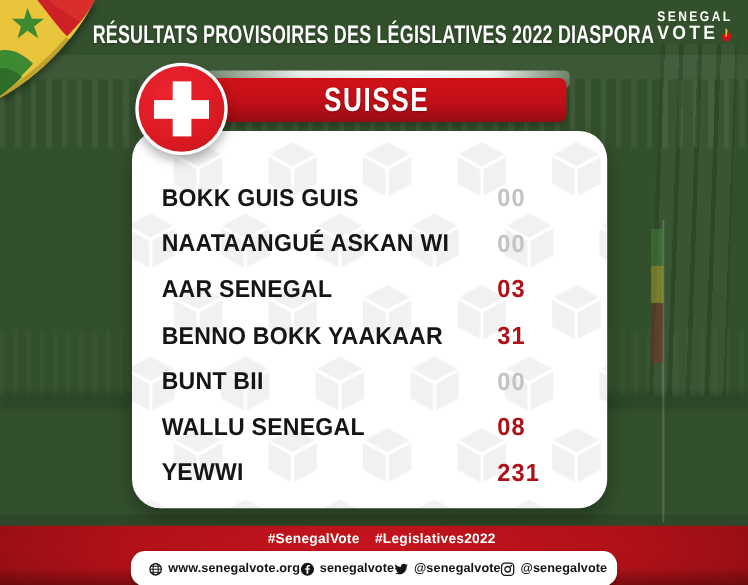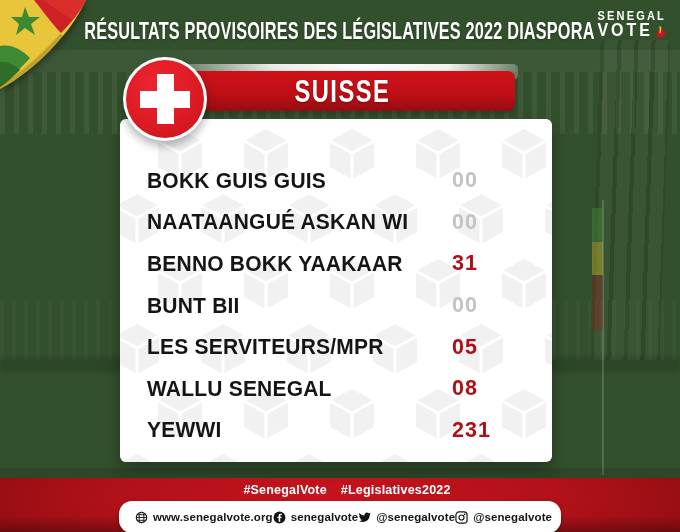--- a/index.html
+++ b/index.html
@@ -52,21 +52,21 @@
     border-radius:50%; background:#ffffff; box-shadow:0 5px 10px rgba(0,0,0,0.30);
     display:flex; align-items:center; justify-content:center; }
   .badge-inner { width:78px; height:78px; border-radius:50%;
     background:radial-gradient(circle at 38% 30%, #ec2430 0%, #de1b24 55%, #c3141c 100%);
     position:relative; }
   .badge-cross-v { position:absolute; left:50%; top:50%; width:17px; height:50px; margin:-25px 0 0 -8.5px; background:#fff; }
   .badge-cross-h { position:absolute; left:50%; top:50%; width:50px; height:17px; margin:-8.5px 0 0 -25px; background:#fff; }
 
   
   .card { position:absolute; left:120px; top:119px; width:432px; height:343px; z-index:1;
-    background:#ffffff; border-radius:6px; box-shadow:0 8px 18px rgba(0,0,0,0.30); overflow:hidden; }
+    background:#ffffff; border-radius:26px; box-shadow:0 8px 18px rgba(0,0,0,0.30); overflow:hidden; }
   .cubes { position:absolute; inset:0; }
   .rows { position:absolute; left:27px; right:8px; top:41px; height:291px; display:flex; flex-direction:column; }
   .row { flex:1; display:flex; align-items:center; }
   .party { flex:1; font-weight:bold; font-size:21px; color:#151515; letter-spacing:.2px; transform:scaleY(1.05); transform-origin:left center; white-space:nowrap; }
   .val { width:92px; font-weight:bold; font-size:21.5px; letter-spacing:1px; transform:scaleY(1.05); }
   .val.zero { color:#c3c3c3; }
   .val.nonzero { color:#ae1016; }
 
   
   .footer { position:absolute; left:0; right:0; bottom:0; height:54px; z-index:5;
@@ -151,30 +151,30 @@
   <div class="rows">
     <div class="row">
       <span class="party">BOKK GUIS GUIS</span>
       <span class="val zero">00</span>
     </div>
     <div class="row">
       <span class="party">NAATAANGUÉ ASKAN WI</span>
       <span class="val zero">00</span>
     </div>
     <div class="row">
+      <span class="party">AAR SENEGAL</span>
+      <span class="val nonzero">03</span>
+    </div>
+    <div class="row">
       <span class="party">BENNO BOKK YAAKAAR</span>
       <span class="val nonzero">31</span>
     </div>
     <div class="row">
       <span class="party">BUNT BII</span>
       <span class="val zero">00</span>
-    </div>
-    <div class="row">
-      <span class="party">LES SERVITEURS/MPR</span>
-      <span class="val nonzero">05</span>
     </div>
     <div class="row">
       <span class="party">WALLU SENEGAL</span>
       <span class="val nonzero">08</span>
     </div>
     <div class="row">
       <span class="party">YEWWI</span>
       <span class="val nonzero">231</span>
     </div>
   </div>

